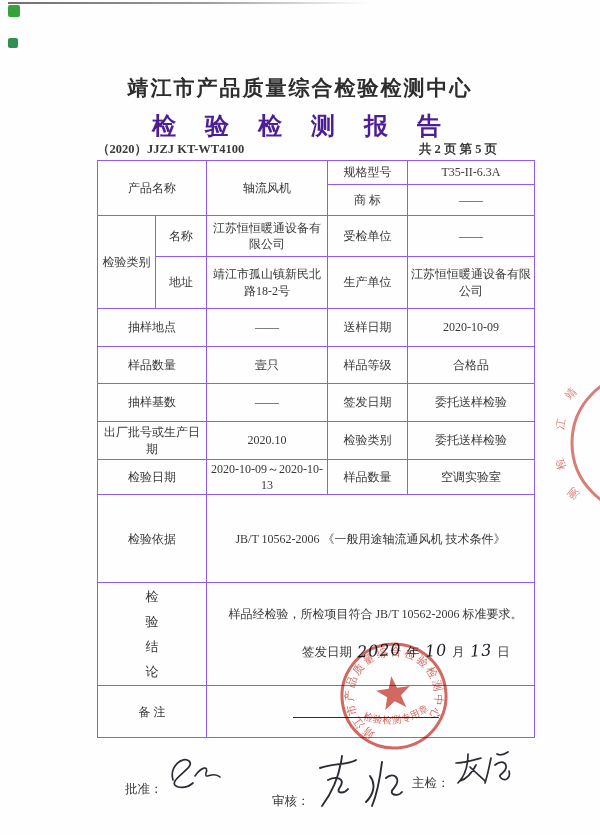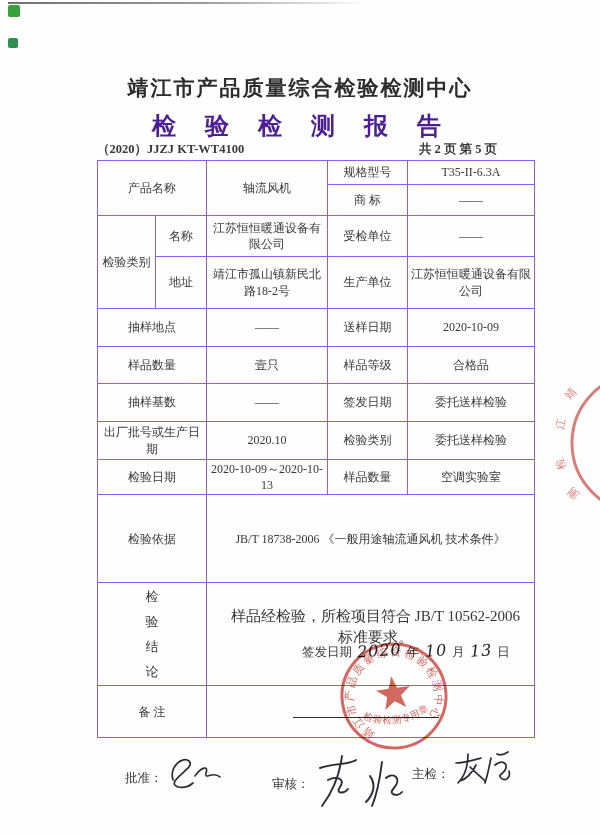--- a/index.html
+++ b/index.html
@@ -28,37 +28,37 @@
     display:flex;justify-content:space-between;font-size:12.5px;font-weight:bold;color:#3a3a3a;}
 
   
   table.report{position:absolute;top:160px;left:97px;width:437px;
     border-collapse:collapse;table-layout:fixed;font-size:12px;color:#383838;}
   table.report td{border:1px solid #8b5cf6;text-align:center;vertical-align:middle;
     padding:1px 2px;line-height:1.35;overflow:hidden;}
   td.left{text-align:left;padding-left:18px;}
   .vlabel div{line-height:25px;font-size:13px;}
   .concl-cell{position:relative;text-align:left;}
-  .concl-text{position:absolute;top:23px;left:18px;right:8px;font-size:15px;}
+  .concl-text{position:absolute;top:23px;left:18px;right:8px;font-size:12px;}
   .issue-line{position:absolute;top:57px;left:95px;font-size:12.5px;white-space:nowrap;}
   .hw{display:inline-block;font-style:italic;font-size:16px;letter-spacing:1px;
     transform:rotate(-4deg);color:#1e1e28;margin:0 2px;font-family:"DejaVu Serif",serif;}
   .remark-cell{position:relative;}
   .remark-line{position:absolute;top:31px;left:86px;width:146px;border-top:1.5px solid #2d2d2d;}
 
   
   .stamp-svg{position:absolute;pointer-events:none;mix-blend-mode:multiply;}
   .main-stamp{left:328px;top:630px;}
   .edge-stamp{left:556px;top:374px;}
   .stamp-stroke{fill:none;stroke:#c9463d;}
   .stamp-fill{fill:#c9463d;stroke:none;}
   .stamp-text{fill:#c9463d;font-family:"Liberation Serif","DejaVu Serif",serif;}
 
   
-  .sig-group{position:absolute;display:flex;align-items:center;white-space:nowrap;}
+  .sig-group{position:absolute;display:flex;align-items:flex-end;white-space:nowrap;}
   .sig-label{font-size:12.5px;color:#3a3a3a;padding-top:6px;}
   .sig-svg path{fill:none;stroke:#2b2b33;stroke-linecap:round;stroke-linejoin:round;}
   .sig-approve{left:125px;top:752px;}
   .sig-review{left:272px;top:752px;}
   .sig-chief{left:412px;top:750px;}
 </style>
 </head>
 <body>
 
 <div class="page">
@@ -132,21 +132,21 @@
       <td>委托送样检验</td>
     </tr>
     <tr style="height:26px">
       <td colspan="2">检验日期</td>
       <td>2020-10-09～2020-10-13</td>
       <td>样品数量</td>
       <td>空调实验室</td>
     </tr>
     <tr style="height:88px">
       <td colspan="2">检验依据</td>
-      <td colspan="3" class="left">JB/T 18738-2006  《一般用途轴流通风机  技术条件》</td>
+      <td colspan="3" class="left">JB/T 10562-2006  《一般用途轴流通风机  技术条件》</td>
     </tr>
     <tr style="height:100px">
       <td colspan="2" class="vlabel">
         <div>检</div>
         <div>验</div>
         <div>结</div>
         <div>论</div>
       </td>
       <td colspan="3" class="concl-cell">
         <div class="concl-text">样品经检验，所检项目符合 JB/T 10562-2006 标准要求。</div>

